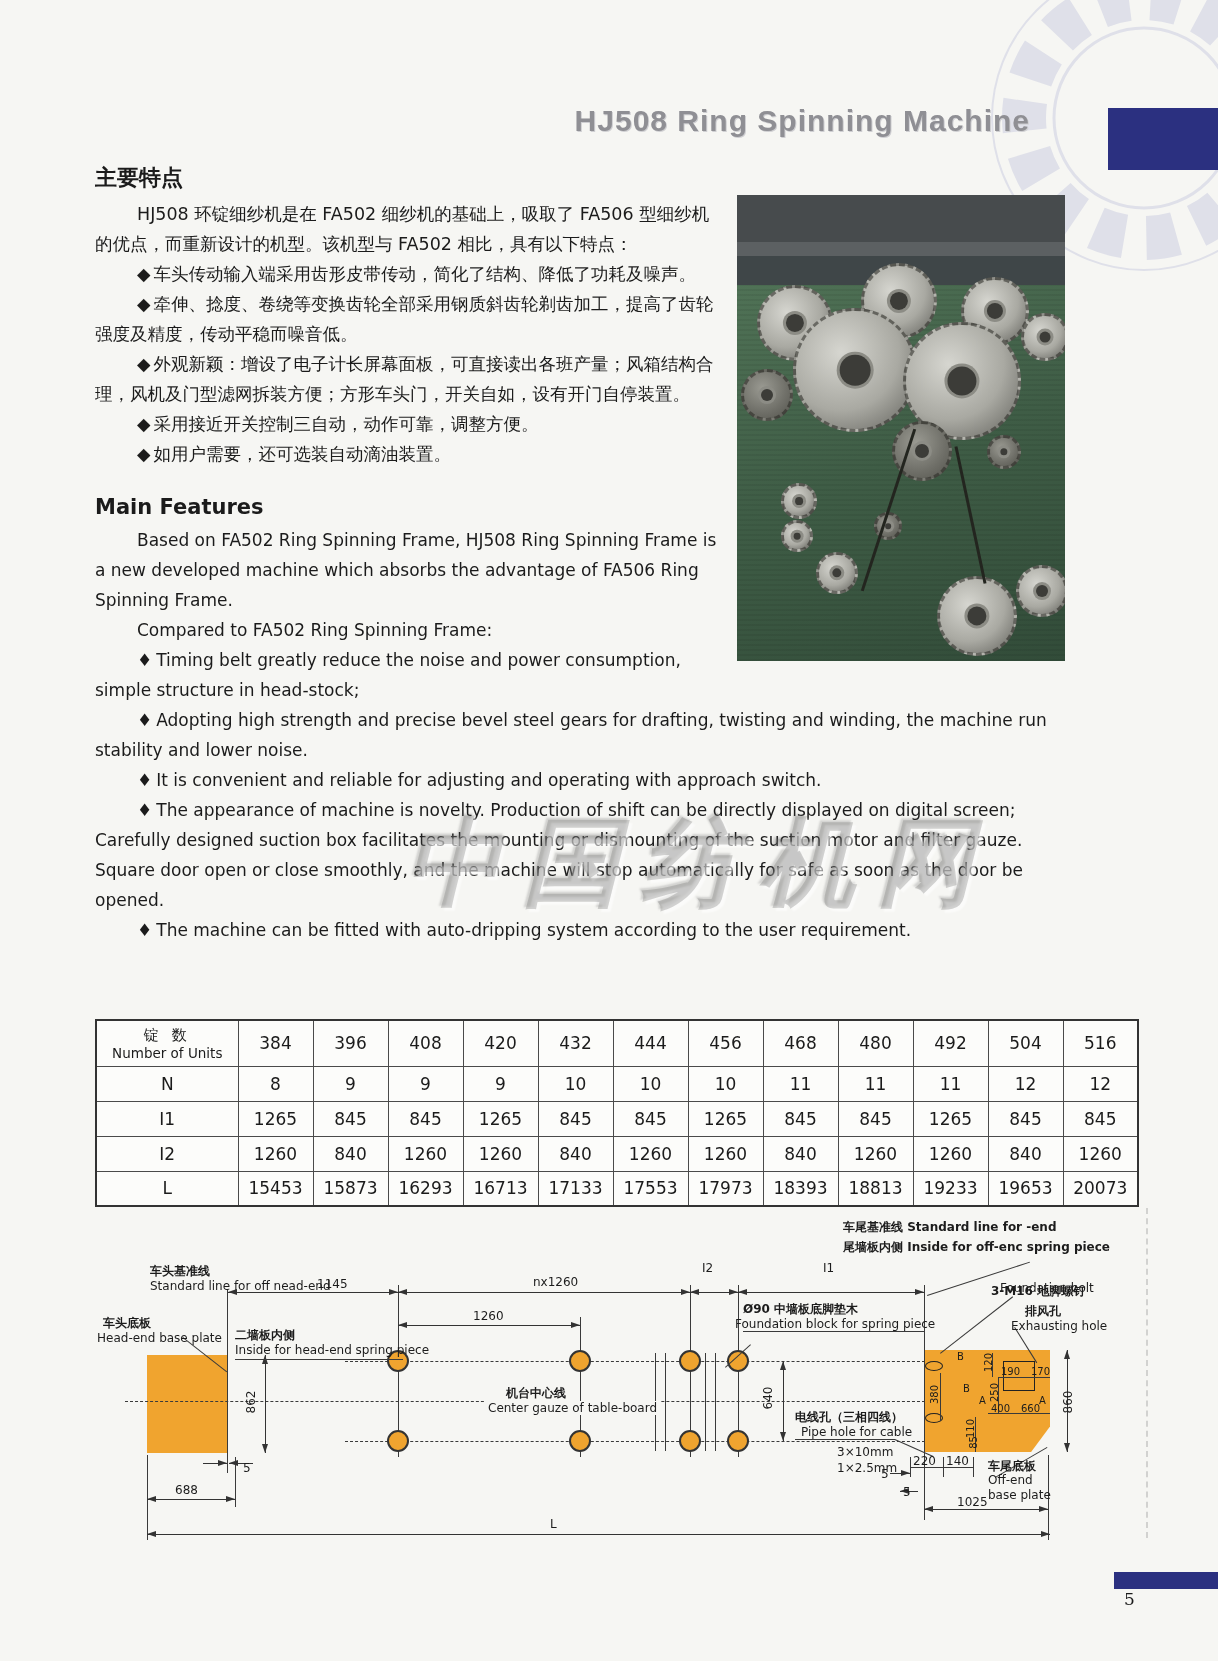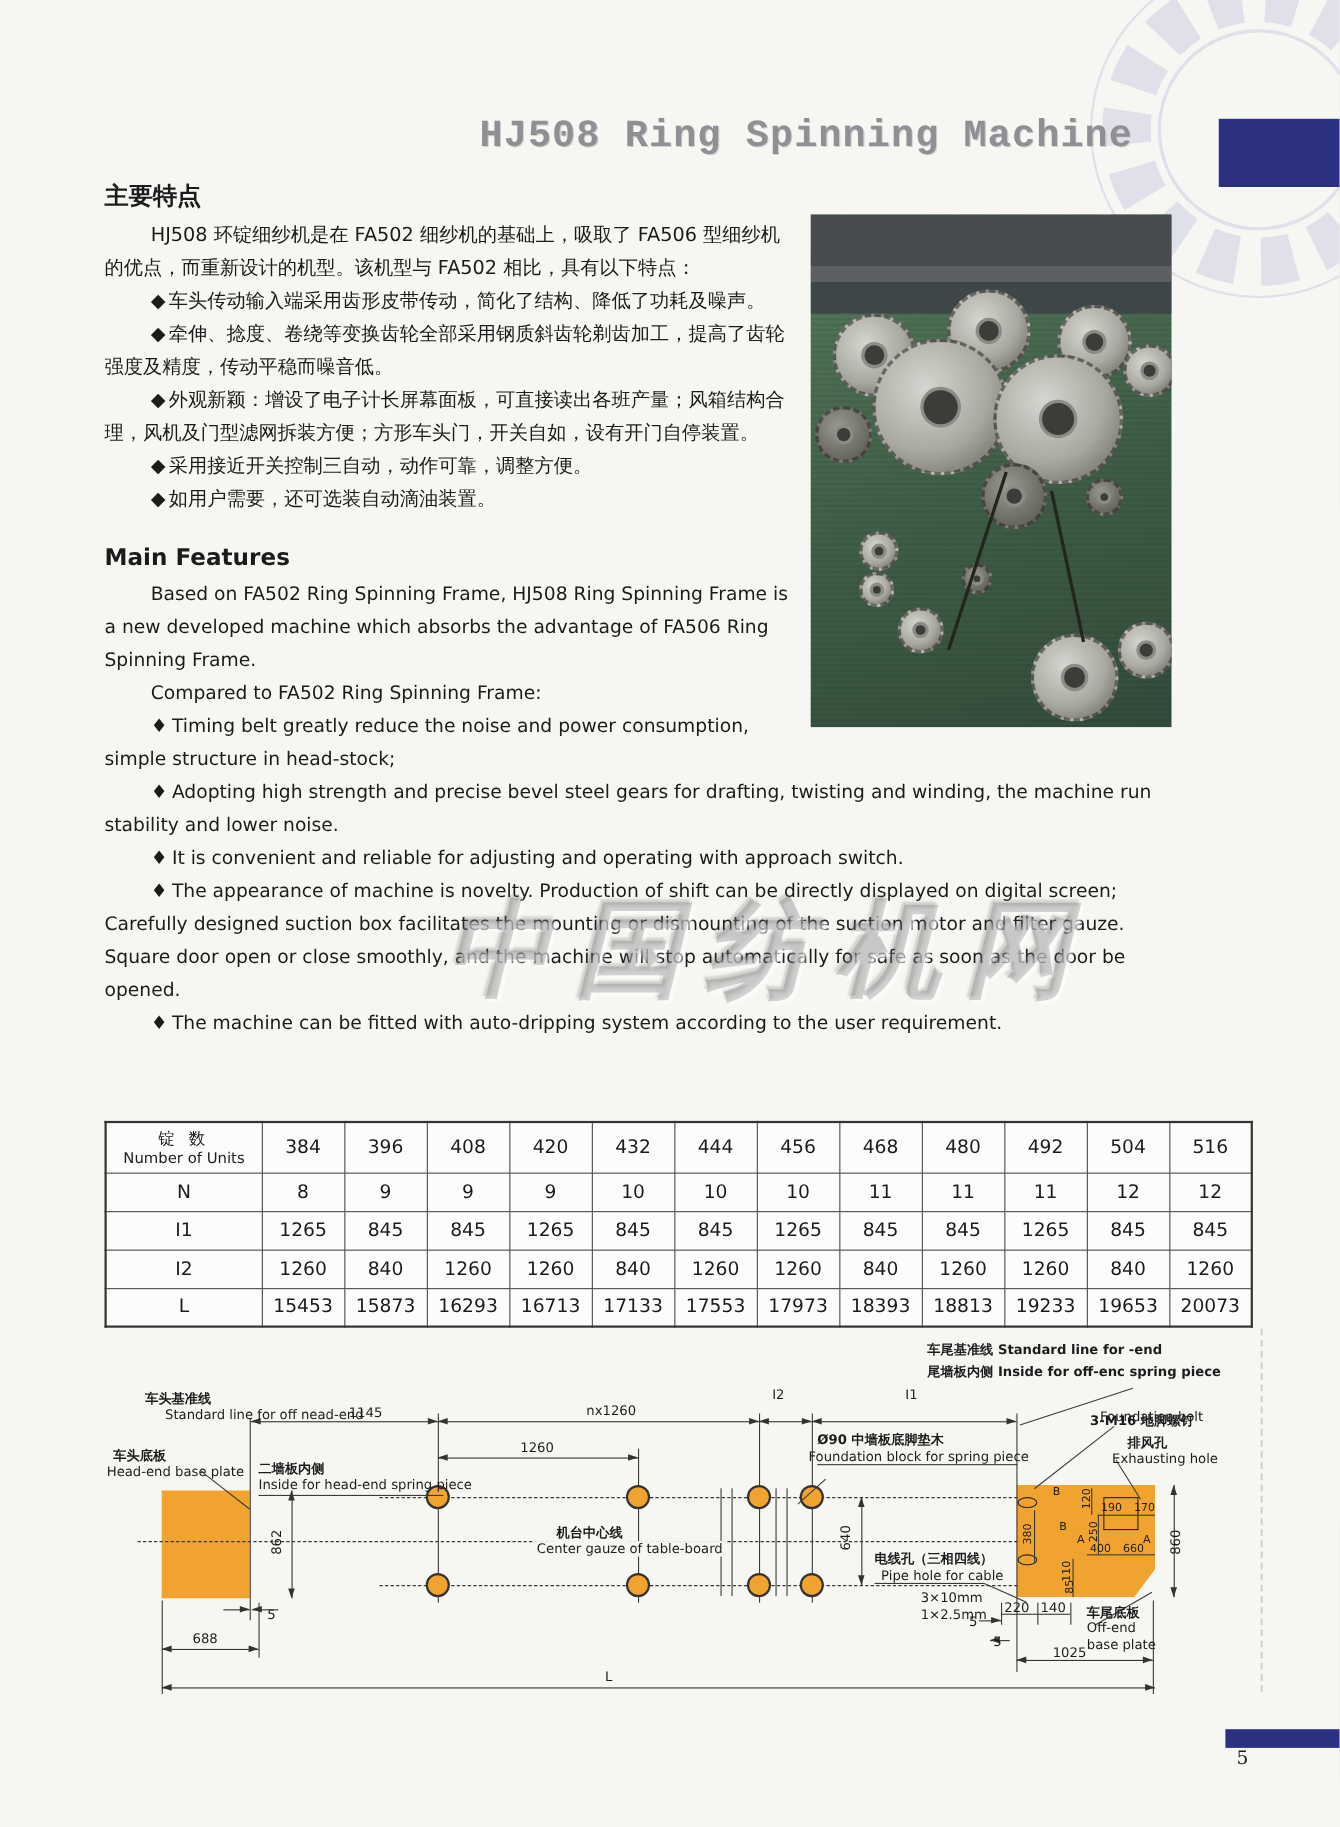--- a/index.html
+++ b/index.html
@@ -1,22 +1,22 @@
 <!DOCTYPE html>
 <html><head>
 <meta charset="utf-8">
 <style>
   html,body{margin:0;padding:0;background:#e8e8e6;}
   .page{position:relative;width:1218px;height:1661px;margin:0 auto;background:#f6f6f3;
         font-family:"DejaVu Sans",sans-serif;color:#1b1b1b;overflow:hidden;}
   
   .gear-wm{position:absolute;right:0;top:0;pointer-events:none;}
   .navy-banner{position:absolute;right:0;top:108px;width:110px;height:62px;background:#2b3080;}
-  .page-title{position:absolute;top:104px;right:188px;font-family:Liberation Mono, monospace;
-      font-weight:bold;font-size:35px;color:#8f8f94;letter-spacing:1px;white-space:nowrap;
+  .page-title{position:absolute;top:104px;right:188px;font-family:Liberation Sans, sans-serif;
+      font-weight:bold;font-size:30px;color:#8f8f94;letter-spacing:1px;white-space:nowrap;
       text-shadow:1px 1px 0 #cfcfd2;}
   
   .content{position:absolute;left:95px;top:163px;width:970px;}
   .photo{position:relative;float:right;width:328px;height:466px;margin:32px 0 14px 18px;
       background:linear-gradient(160deg,#567a5c,#3f5d46 55%,#324c39);overflow:hidden;}
   .photo .ptex{position:absolute;inset:0;background:repeating-linear-gradient(0deg,rgba(0,0,0,.06) 0 2px,transparent 2px 5px);}
   .photo .ptop{position:absolute;left:0;top:0;right:0;height:90px;
       background:linear-gradient(180deg,#474b4d 0 52%,#5c6062 52% 68%,#3f4648 68%),
       repeating-linear-gradient(90deg,rgba(0,0,0,.25) 0 26px,rgba(255,255,255,.08) 26px 34px);}
   .gear{position:absolute;border-radius:50%;box-sizing:border-box;
@@ -295,21 +295,21 @@
     <i class="hl" style="left:920px;top:122px;width:42px;transform:rotate(58deg);transform-origin:left top"></i>
     <i class="hl" style="left:648px;top:126px;width:182px"></i>
     <i class="hl" style="left:630px;top:162px;width:34px;transform:rotate(-42deg);transform-origin:left top"></i>
     <i class="hl" style="left:140px;top:154px;width:168px"></i>
     <i class="hl" style="left:700px;top:234px;width:100px"></i>
     <i class="hl" style="left:800px;top:234px;width:42px;transform:rotate(24deg);transform-origin:left top"></i>
     <i class="hl" style="left:900px;top:272px;width:60px;transform:rotate(-30deg);transform-origin:left top"></i>
 
     <span class="dl zh" style="left:748px;top:14px">车尾基准线 Standard line for -end</span>
     <span class="dl zh" style="left:748px;top:34px">尾墙板内侧 Inside for off-enc spring piece</span>
-    <span class="dl zh" style="left:37px;top:58px">车头基准线</span>
+    <span class="dl zh" style="left:55px;top:58px">车头基准线</span>
     <span class="dl" style="left:55px;top:74px">Standard line for off nead-end</span>
     <span class="dl" style="left:222px;top:72px">1145</span>
     <span class="dl" style="left:438px;top:70px">nx1260</span>
     <span class="dl" style="left:607px;top:56px">I2</span>
     <span class="dl" style="left:728px;top:56px">I1</span>
     <span class="dl zh" style="left:896px;top:78px">3-M16 地脚螺钉</span>
     <span class="dl" style="left:905px;top:76px">Foundation bolt</span>
     <span class="dl zh" style="left:8px;top:110px">车头底板</span>
     <span class="dl" style="left:2px;top:126px">Head-end base plate</span>
     <span class="dl zh" style="left:140px;top:122px">二墙板内侧</span>

